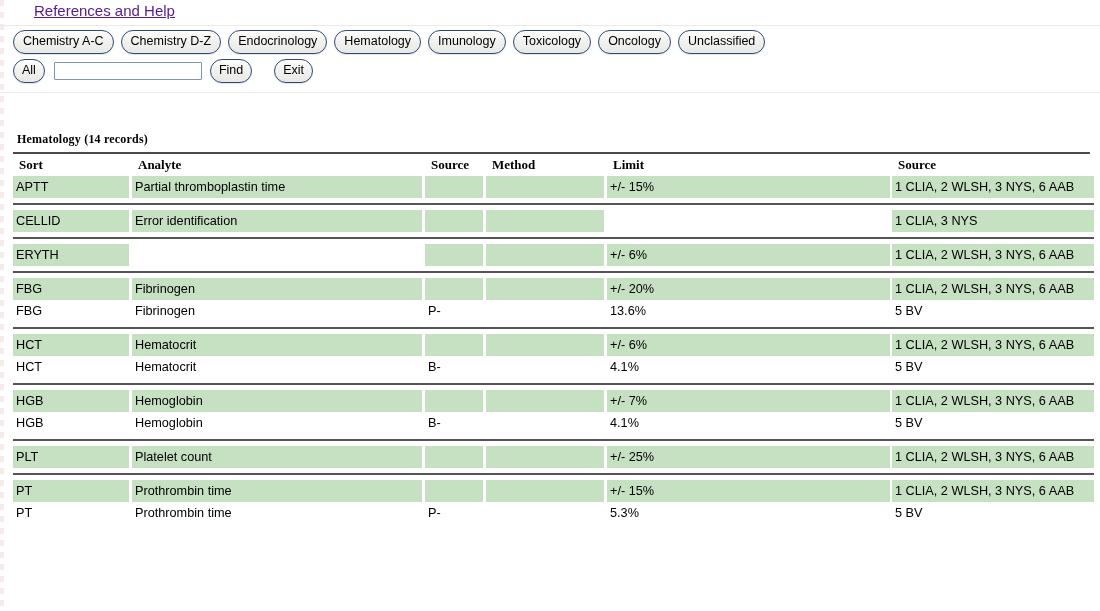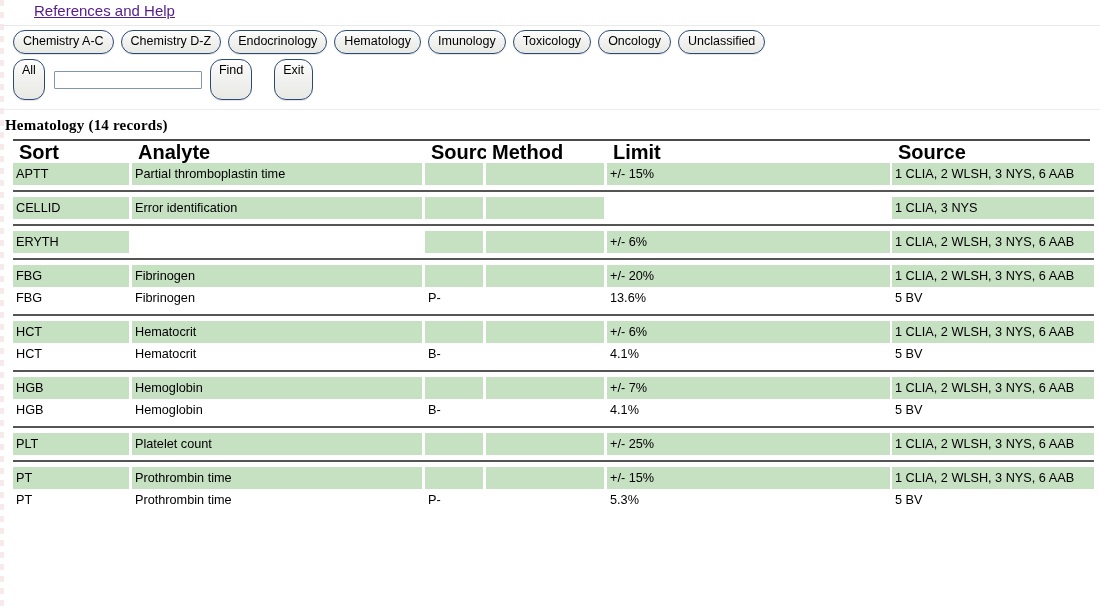--- a/index.html
+++ b/index.html
@@ -23,42 +23,42 @@
   
   .btnbar{display:flex;align-items:center;padding:4px 0 0 13px;gap:7px;}
   .btnbar.second{padding-top:5px;gap:0;}
   .btn{
     font-family:Liberation Sans, sans-serif;font-size:12.5px;line-height:13px;
     color:#000;background:linear-gradient(to bottom,#fdfdfd 0%,#f2f2f0 45%,#e8e8e4 100%);
     border:1px solid #2c4a77;border-radius:12px;
     padding:4px 9px 5px 9px;cursor:pointer;white-space:nowrap;
     box-shadow:0 1px 0 rgba(0,0,0,0.10);
   }
-  .btn.small{padding:4px 8px 22px 8px;}
+  .btn.small{padding:4px 8px 5px 8px;}
   .findinput{
     width:148px;height:18px;margin:0 8px 0 9px;
     border:1px solid #7d96b4;background:#fff;border-radius:1px;
     font-family:"Liberation Sans",sans-serif;font-size:12.5px;padding:1px 3px;
     box-sizing:border-box;
   }
   .bar-rule{height:1px;background:#ececec;margin-top:9px;}
 
   
-  .section-title{font-family:"Liberation Serif",serif;font-weight:bold;font-size:15px;
-    padding:7px 0 4px 5px;letter-spacing:0.2px;}
+  .section-title{font-family:"Liberation Serif",serif;font-weight:bold;font-size:12px;
+    padding:7px 0 4px 17px;letter-spacing:0.2px;margin-top:32px;}
   .section-rule{height:2px;background:#4a4a4a;margin:1px 10px 0 13px;}
 
   
   .tbl{margin:0 6px 0 13px;position:relative;}
   .row{position:relative;height:22px;}
   .row .cell{position:absolute;top:0;height:22px;line-height:22px;
     font-size:12.7px;white-space:nowrap;overflow:hidden;padding-left:3px;
     box-sizing:border-box;}
   .row.head{height:22px;}
-  .row.head .cell{font-family:Liberation Sans, sans-serif;font-weight:bold;font-size:20px;
+  .row.head .cell{font-family:Liberation Serif, serif;font-weight:bold;font-size:13px;
     line-height:22px;background:transparent;}
   .row.shaded .cell{background:#c6e0c2;}
   .grouprule{height:0;border-top:2px solid #555;margin:5px 0 5px 0;}
 
   
   .c-sort  {left:0px;   width:116px;}
   .c-analyte{left:119px;width:290px;}
   .c-fluid {left:412px; width:58px;}
   .c-method{left:473px; width:118px;}
   .c-limit {left:594px; width:283px;}

